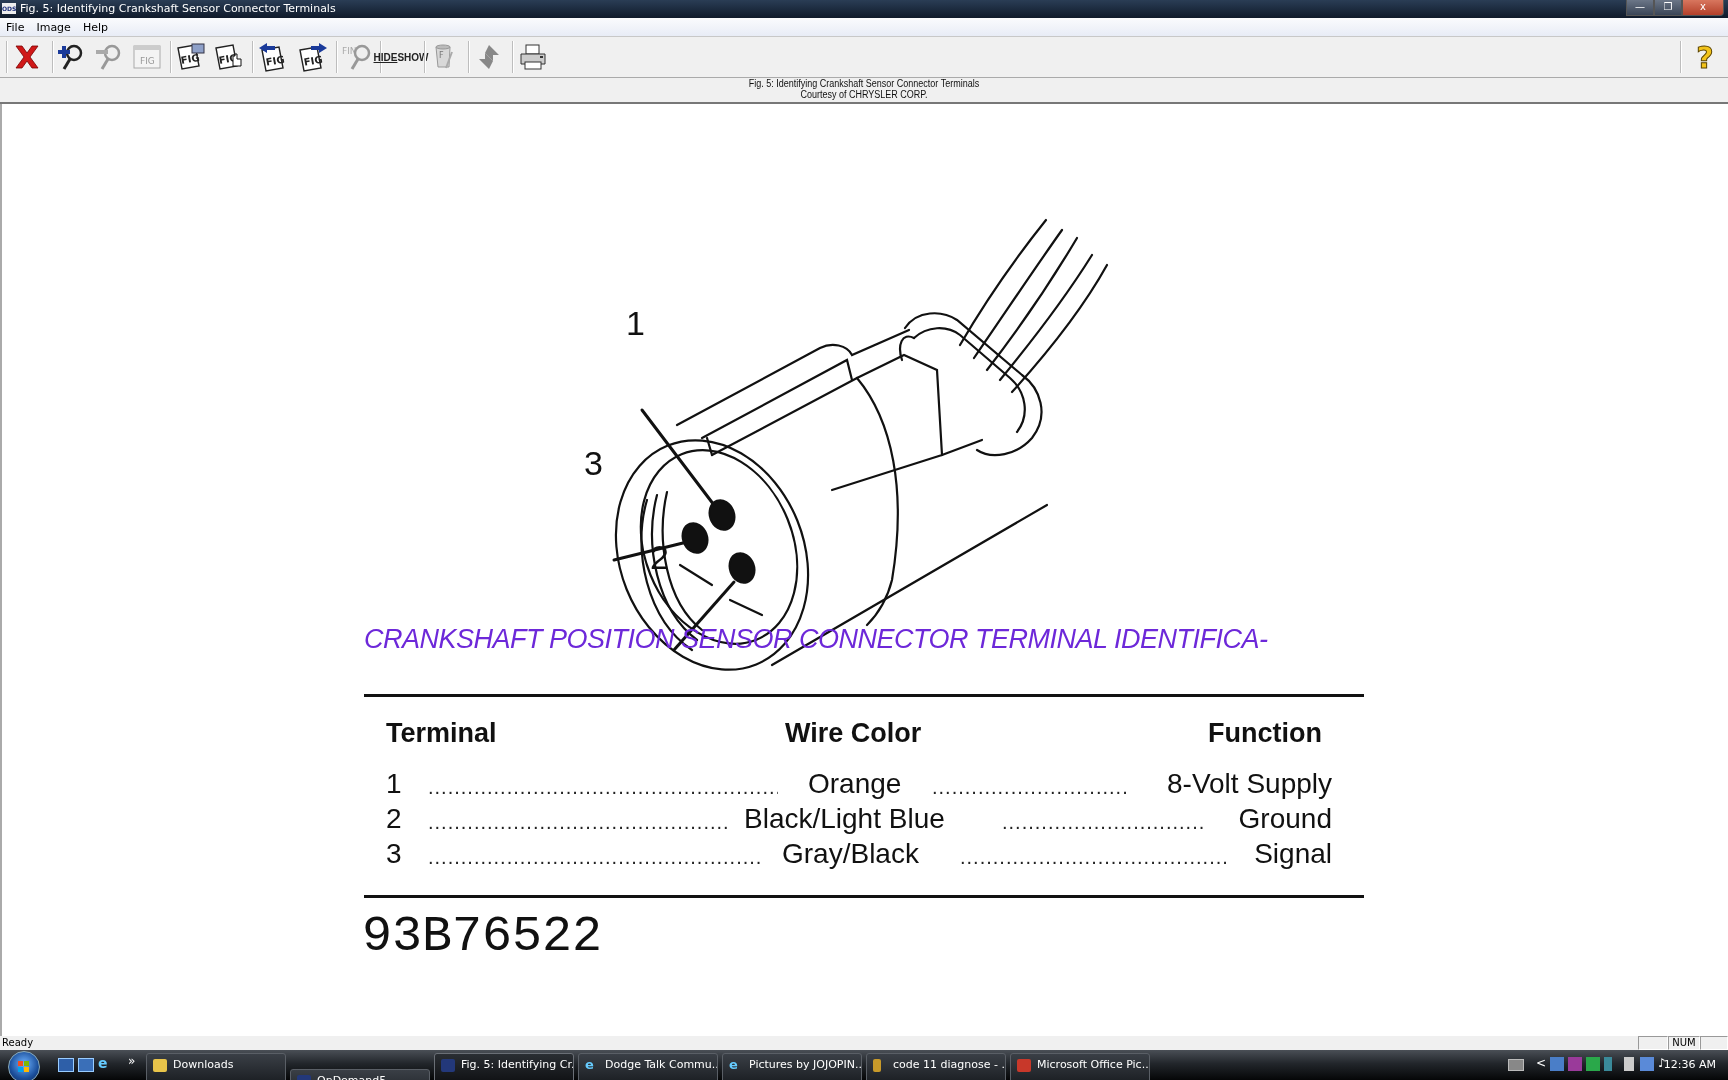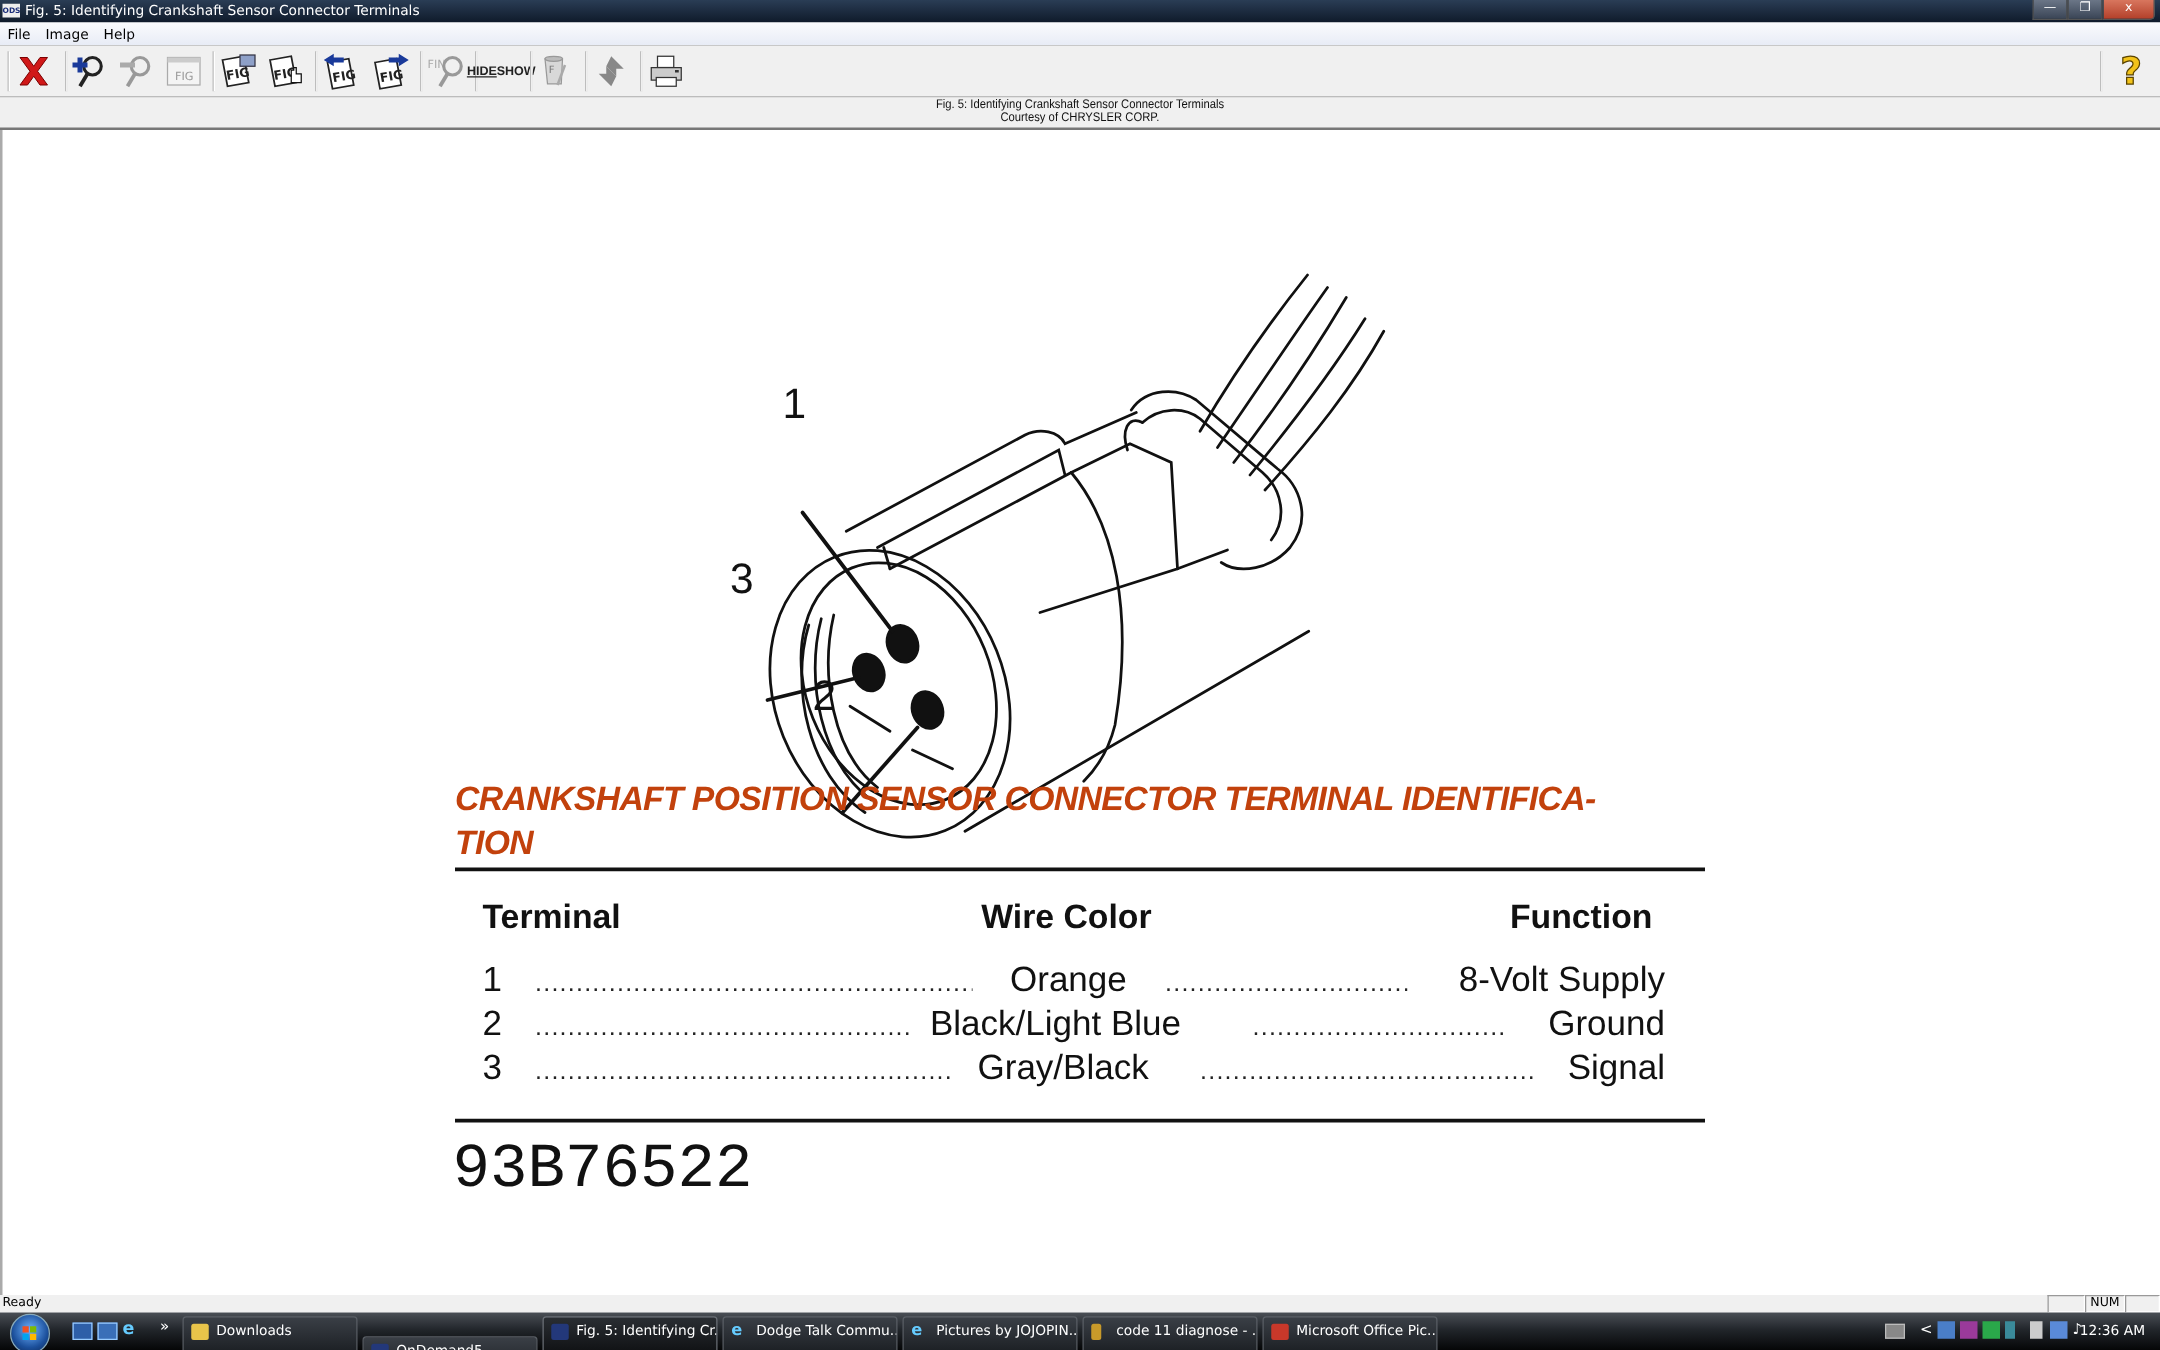--- a/index.html
+++ b/index.html
@@ -11,21 +11,21 @@
   .winbtns div { width:26px; height:15px; border:1px solid #555; border-top:none; background:linear-gradient(#6b7687,#3a4556); color:#fff; font-size:10px; line-height:14px; text-align:center; }
   .winbtns .close { width:40px; background:linear-gradient(#d8765e,#b3402a); border-radius:0 0 4px 0; }
   .menubar { position:absolute; left:0; top:18px; width:1728px; height:18px; background:linear-gradient(#fafbfd,#e8ecf6); border-bottom:1px solid #c8c8c8; font-size:11px; }
   .menubar span { display:inline-block; padding:2px 6px 0 6px; line-height:15px; }
   .toolbar { position:absolute; left:0; top:37px; width:1728px; height:40px; background:#f0f0f0; border-bottom:1px solid #aaa; }
   .tb { position:absolute; top:3px; width:34px; height:34px; display:flex; align-items:center; justify-content:center; }
   .sep { position:absolute; top:4px; width:1px; height:32px; background:#bdbdbd; border-right:1px solid #fff; }
   .caption { position:absolute; left:0; top:78px; width:1728px; height:24px; background:#f0f0f0; border-bottom:2px solid #777; font-family:"Liberation Sans", sans-serif; font-size:10px; text-align:center; line-height:11px; color:#111; }
   .caption div { transform:scaleX(0.9); }
   .content { position:absolute; left:0; top:104px; width:1724px; height:932px; background:#fff; border-left:2px solid #aaa; }
-  .heading { position:absolute; left:364px; top:622px; width:1000px; font-family:"Liberation Sans", sans-serif; font-weight:bold; font-style:italic; font-size:27px; line-height:35px; letter-spacing:-0.5px; color:#c2410c; }
+  .heading { position:absolute; left:364px; top:622px; width:1000px; font-family:"Liberation Sans", sans-serif; font-weight:normal; font-style:italic; font-size:27px; line-height:35px; letter-spacing:-0.5px; color:#6d28d9; }
   .rule { position:absolute; left:364px; width:1000px; height:3px; background:#111; }
   .colhead { position:absolute; top:718px; font-family:"Liberation Sans", sans-serif; font-weight:bold; font-size:27px; color:#111; }
   .row { position:absolute; left:386px; width:946px; height:34px; font-family:"Liberation Sans", sans-serif; font-size:28px; color:#111; }
   .row .num { position:absolute; left:0; top:0; }
   .row .dots { position:absolute; top:0; letter-spacing:1px; font-size:20px; line-height:38px; color:#222; overflow:hidden; white-space:nowrap; }
   .row .color { position:absolute; top:0; }
   .row .func { position:absolute; right:0; top:0; }
   .partno { position:absolute; left:362px; top:908px; font-family:Liberation Mono, monospace; font-size:50px; color:#111; }
   .statusbar { position:absolute; left:0; top:1036px; width:1728px; height:14px; background:#f0f0f0; font-size:10px; line-height:14px; }
   .statusbar .ready { position:absolute; left:2px; top:0; }
@@ -206,21 +206,20 @@
     <line x1="52" y1="390" x2="125" y2="372" stroke-width="3"></line>
     <line x1="112" y1="480" x2="172" y2="412" stroke-width="3"></line>
   </svg>
   <div style="position:absolute; left:624px; top:200px; font-family:'Liberation Sans',sans-serif; font-size:34px; color:#111;">1</div>
   <div style="position:absolute; left:582px; top:340px; font-family:'Liberation Sans',sans-serif; font-size:34px; color:#111;">3</div>
   <div style="position:absolute; left:648px; top:434px; font-family:'Liberation Sans',sans-serif; font-size:34px; color:#111;">2</div>
 </div>
 
 <div class="heading">
   <div>CRANKSHAFT POSITION SENSOR CONNECTOR TERMINAL IDENTIFICA-</div>
-  <div>TION</div>
 </div>
 <div class="rule" style="top:694px"></div>
 <div class="colhead" style="left:386px">Terminal</div>
 <div class="colhead" style="left:785px">Wire Color</div>
 <div class="colhead" style="left:1208px">Function</div>
 
 <div class="row" style="top:768px">
   <span class="num">1</span>
   <span class="dots" style="left:42px; width:350px;">................................................................</span>
   <span class="color" style="left:422px">Orange</span>

